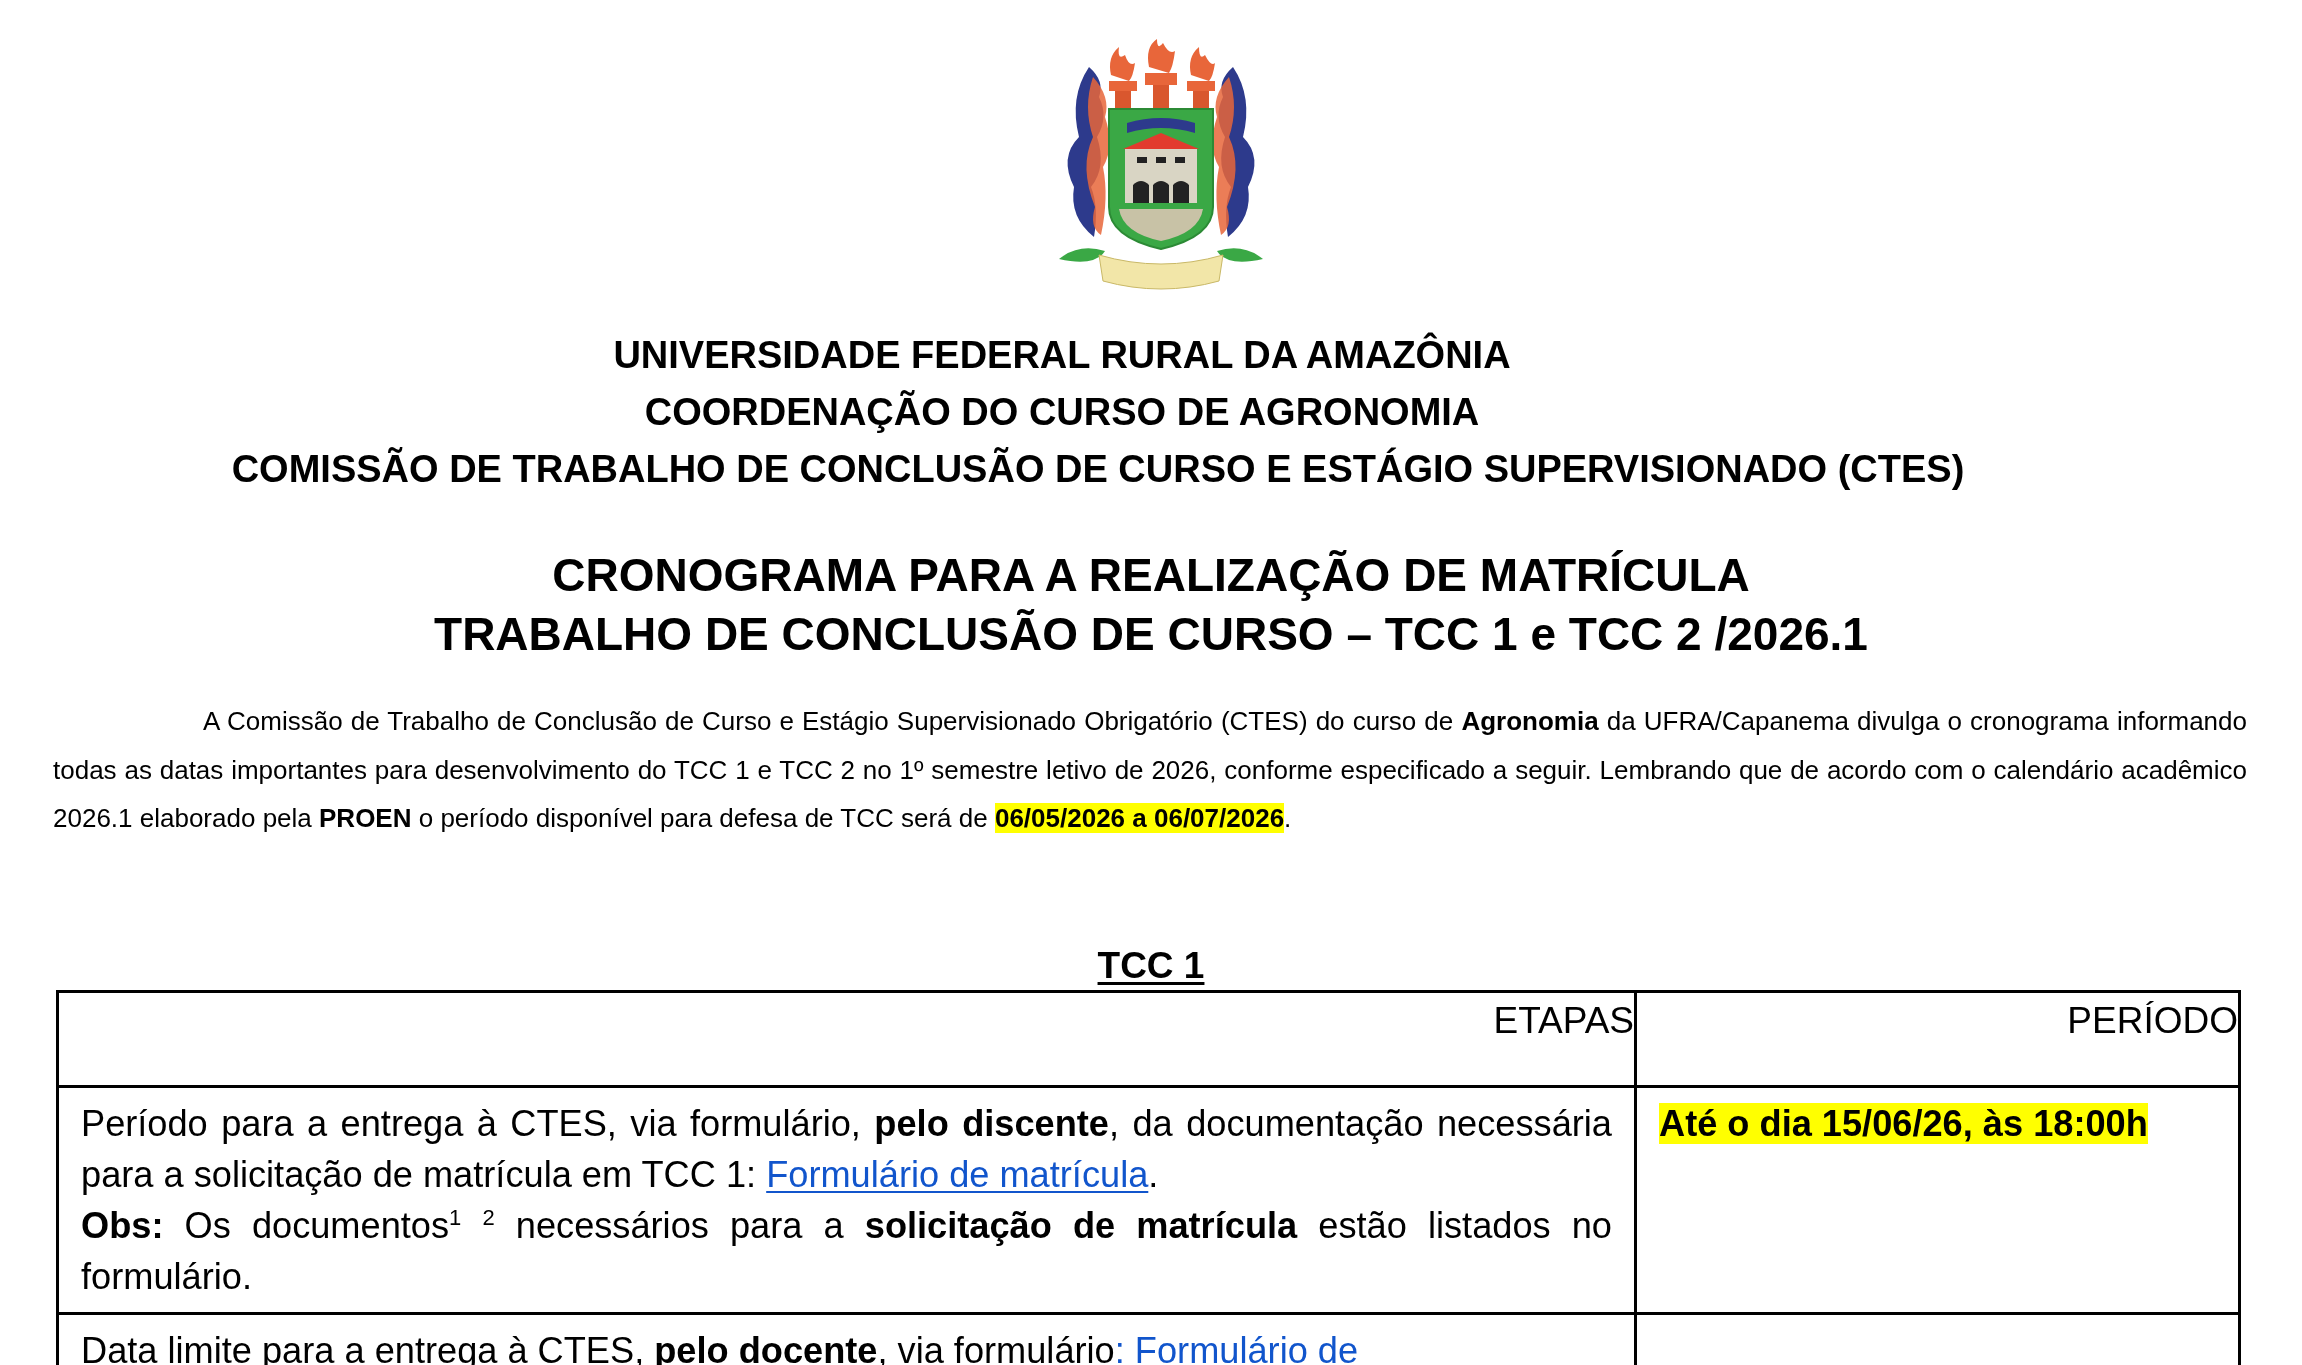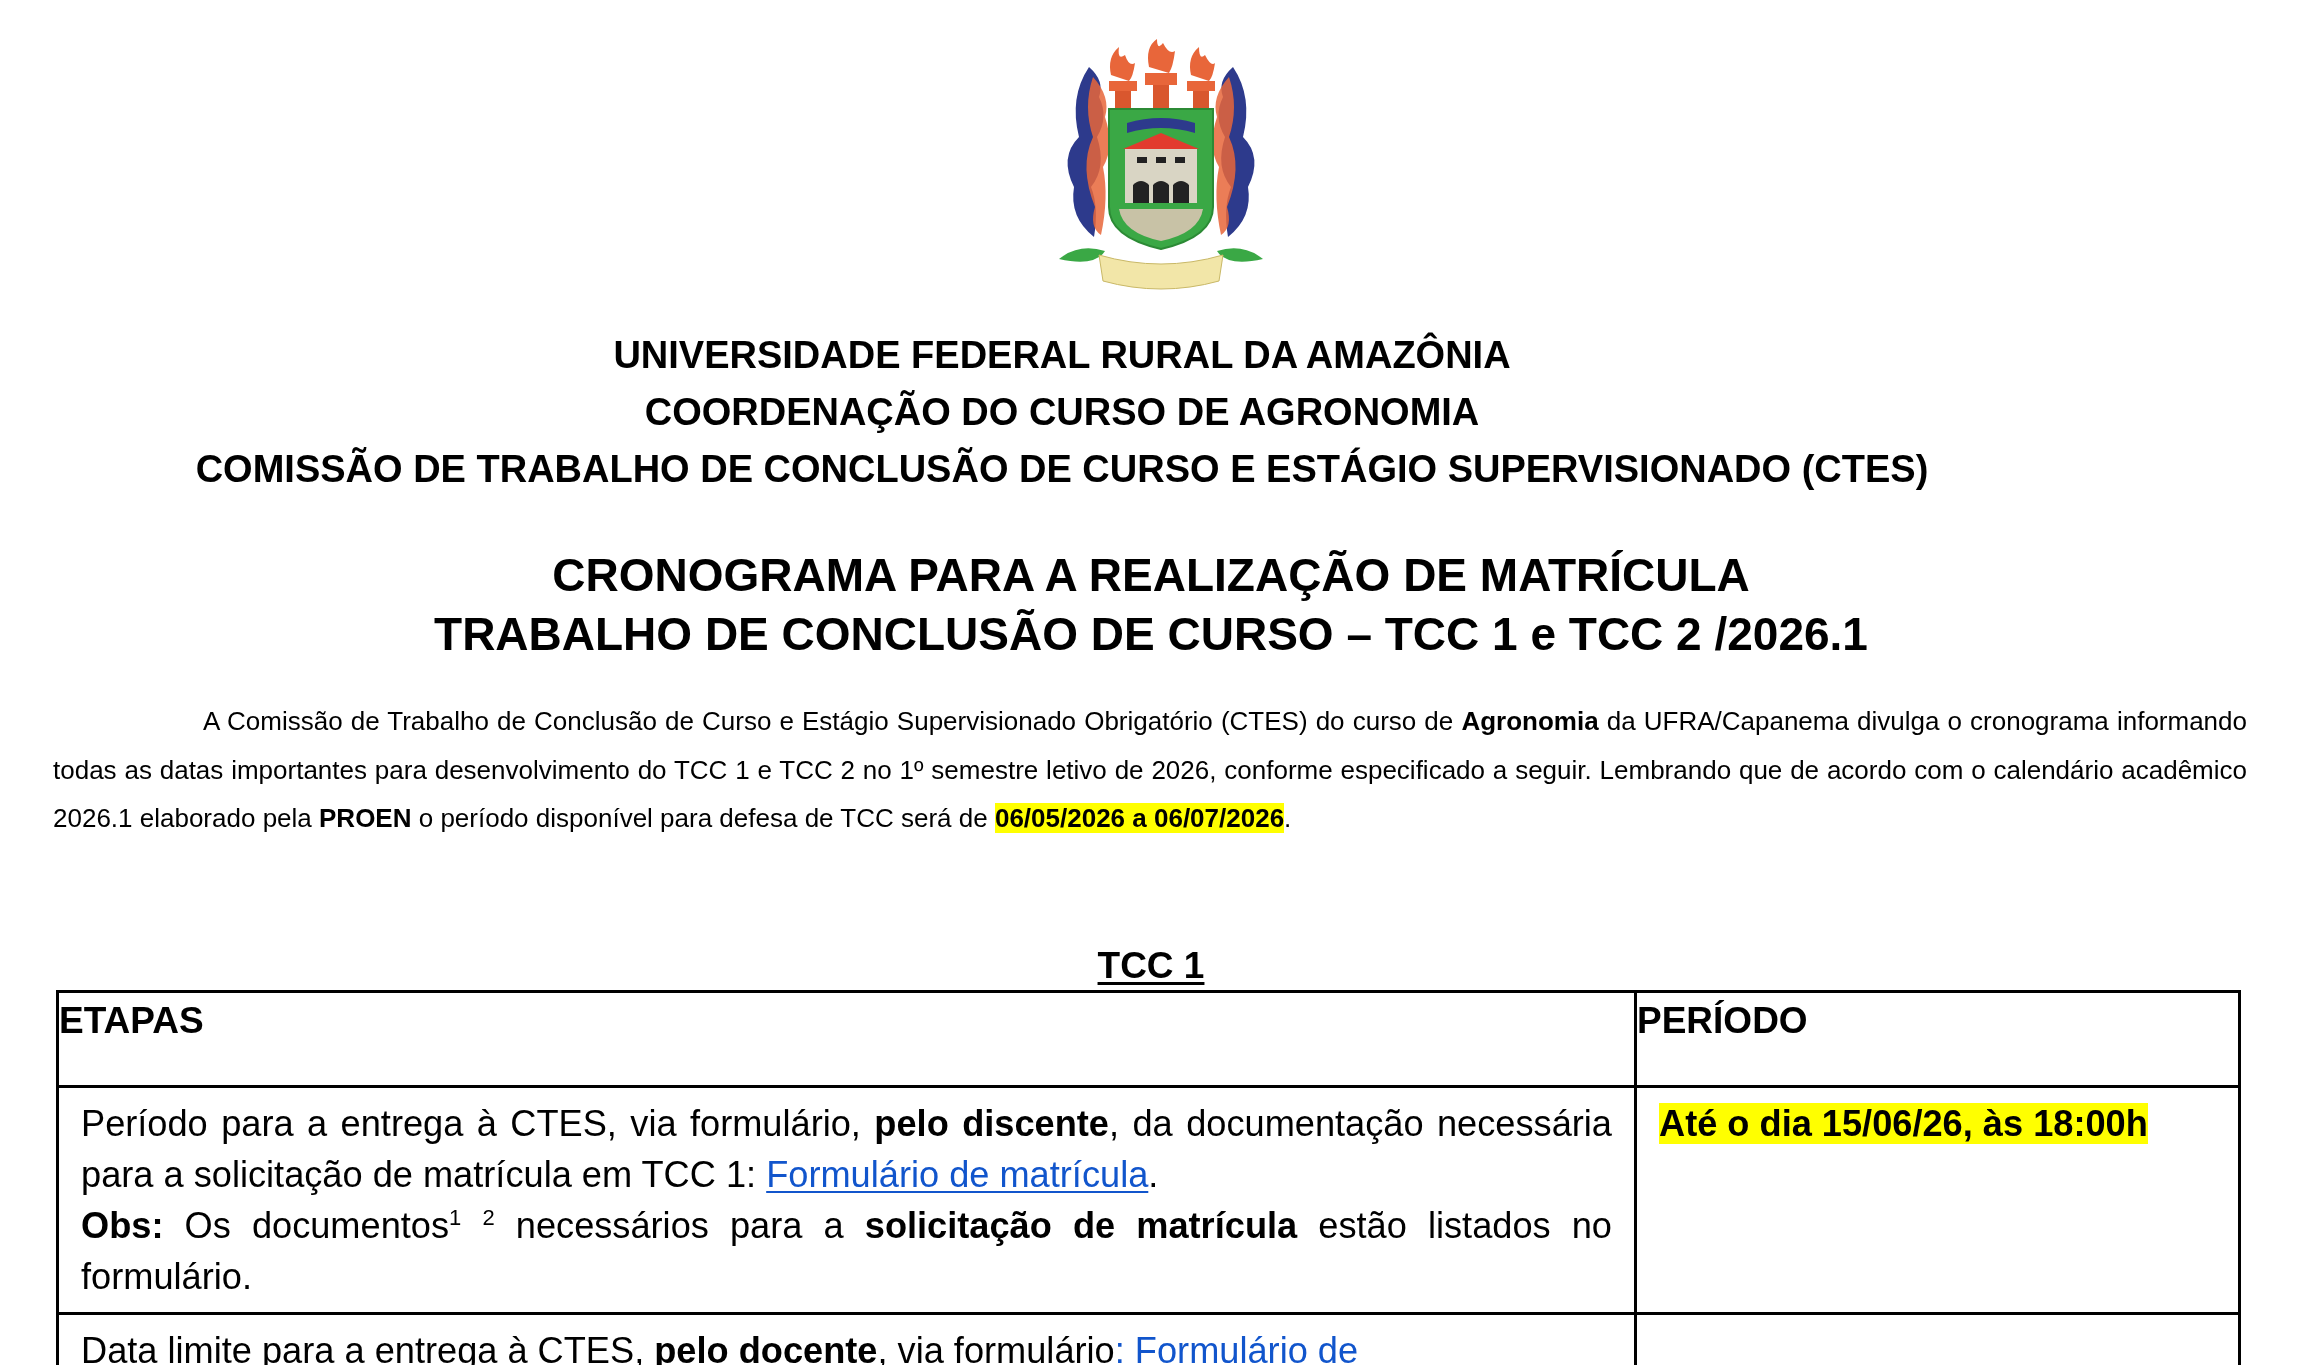--- a/index.html
+++ b/index.html
@@ -3,33 +3,33 @@
 <meta charset="utf-8">
 <style>
   html, body { margin:0; padding:0; background:#ffffff; }
   body { width:2302px; height:1365px; overflow:hidden; position:relative;
          font-family:"Liberation Sans", sans-serif; color:#000; }
   .abs { position:absolute; }
   .logo { left:1049px; top:37px; width:224px; height:253px; }
   .inst { left:0; width:2124px; text-align:center; font-weight:bold; font-size:38px; line-height:57px; }
   .inst1 { top:327px; }
   .inst2 { top:384px; }
-  .inst3 { top:441px; }
+  .inst3 { top:441px;padding-left:36px; }
   .title { left:0; width:2302px; text-align:center; font-weight:bold; font-size:46px; line-height:59px; }
   .title1 { top:546px; }
   .title2 { top:605px; }
   .para { left:53px; top:697px; width:2194px; font-size:26px; line-height:48.6px; text-align:justify; }
   .para .indent { display:inline-block; width:150px; }
   .hl { background:#ffff00; font-weight:bold; }
   b { font-weight:bold; }
   .sec-label { left:0; width:2302px; top:944px; text-align:center; font-weight:bold; font-size:37px; line-height:44px; }
   .sec-label span { text-decoration:underline; text-decoration-thickness:3px; text-underline-offset:4px; }
   table.tcc { position:absolute; left:56px; top:990px; width:2182px; border-collapse:collapse; table-layout:fixed; }
   table.tcc td, table.tcc th { border:3px solid #000; vertical-align:top; }
-  table.tcc th { font-weight:bold; font-size:37px; height:86px; text-align:left; padding:6px 0 0 0; line-height:44px; }
+  table.tcc th { font-weight:normal; font-size:37px; height:86px; text-align:right; padding:6px 0 0 0; line-height:44px; }
   table.tcc td { font-size:36.2px; line-height:51px; padding:10px 22px 10px 22px; text-align:justify; }
   td.period { vertical-align:middle; text-align:center; font-weight:bold; font-size:37px; line-height:51px; padding-top:0; }
   td.period span { background:#ffff00; }
   .link { color:#1155cc; text-decoration:underline; text-decoration-thickness:2px; text-underline-offset:4px; cursor:pointer; }
   sup { font-size:22px; vertical-align:super; line-height:0; }
   .row1 td { height:202px; }
   .row2 td { height:120px; }
 </style>
 </head>
 <body>

